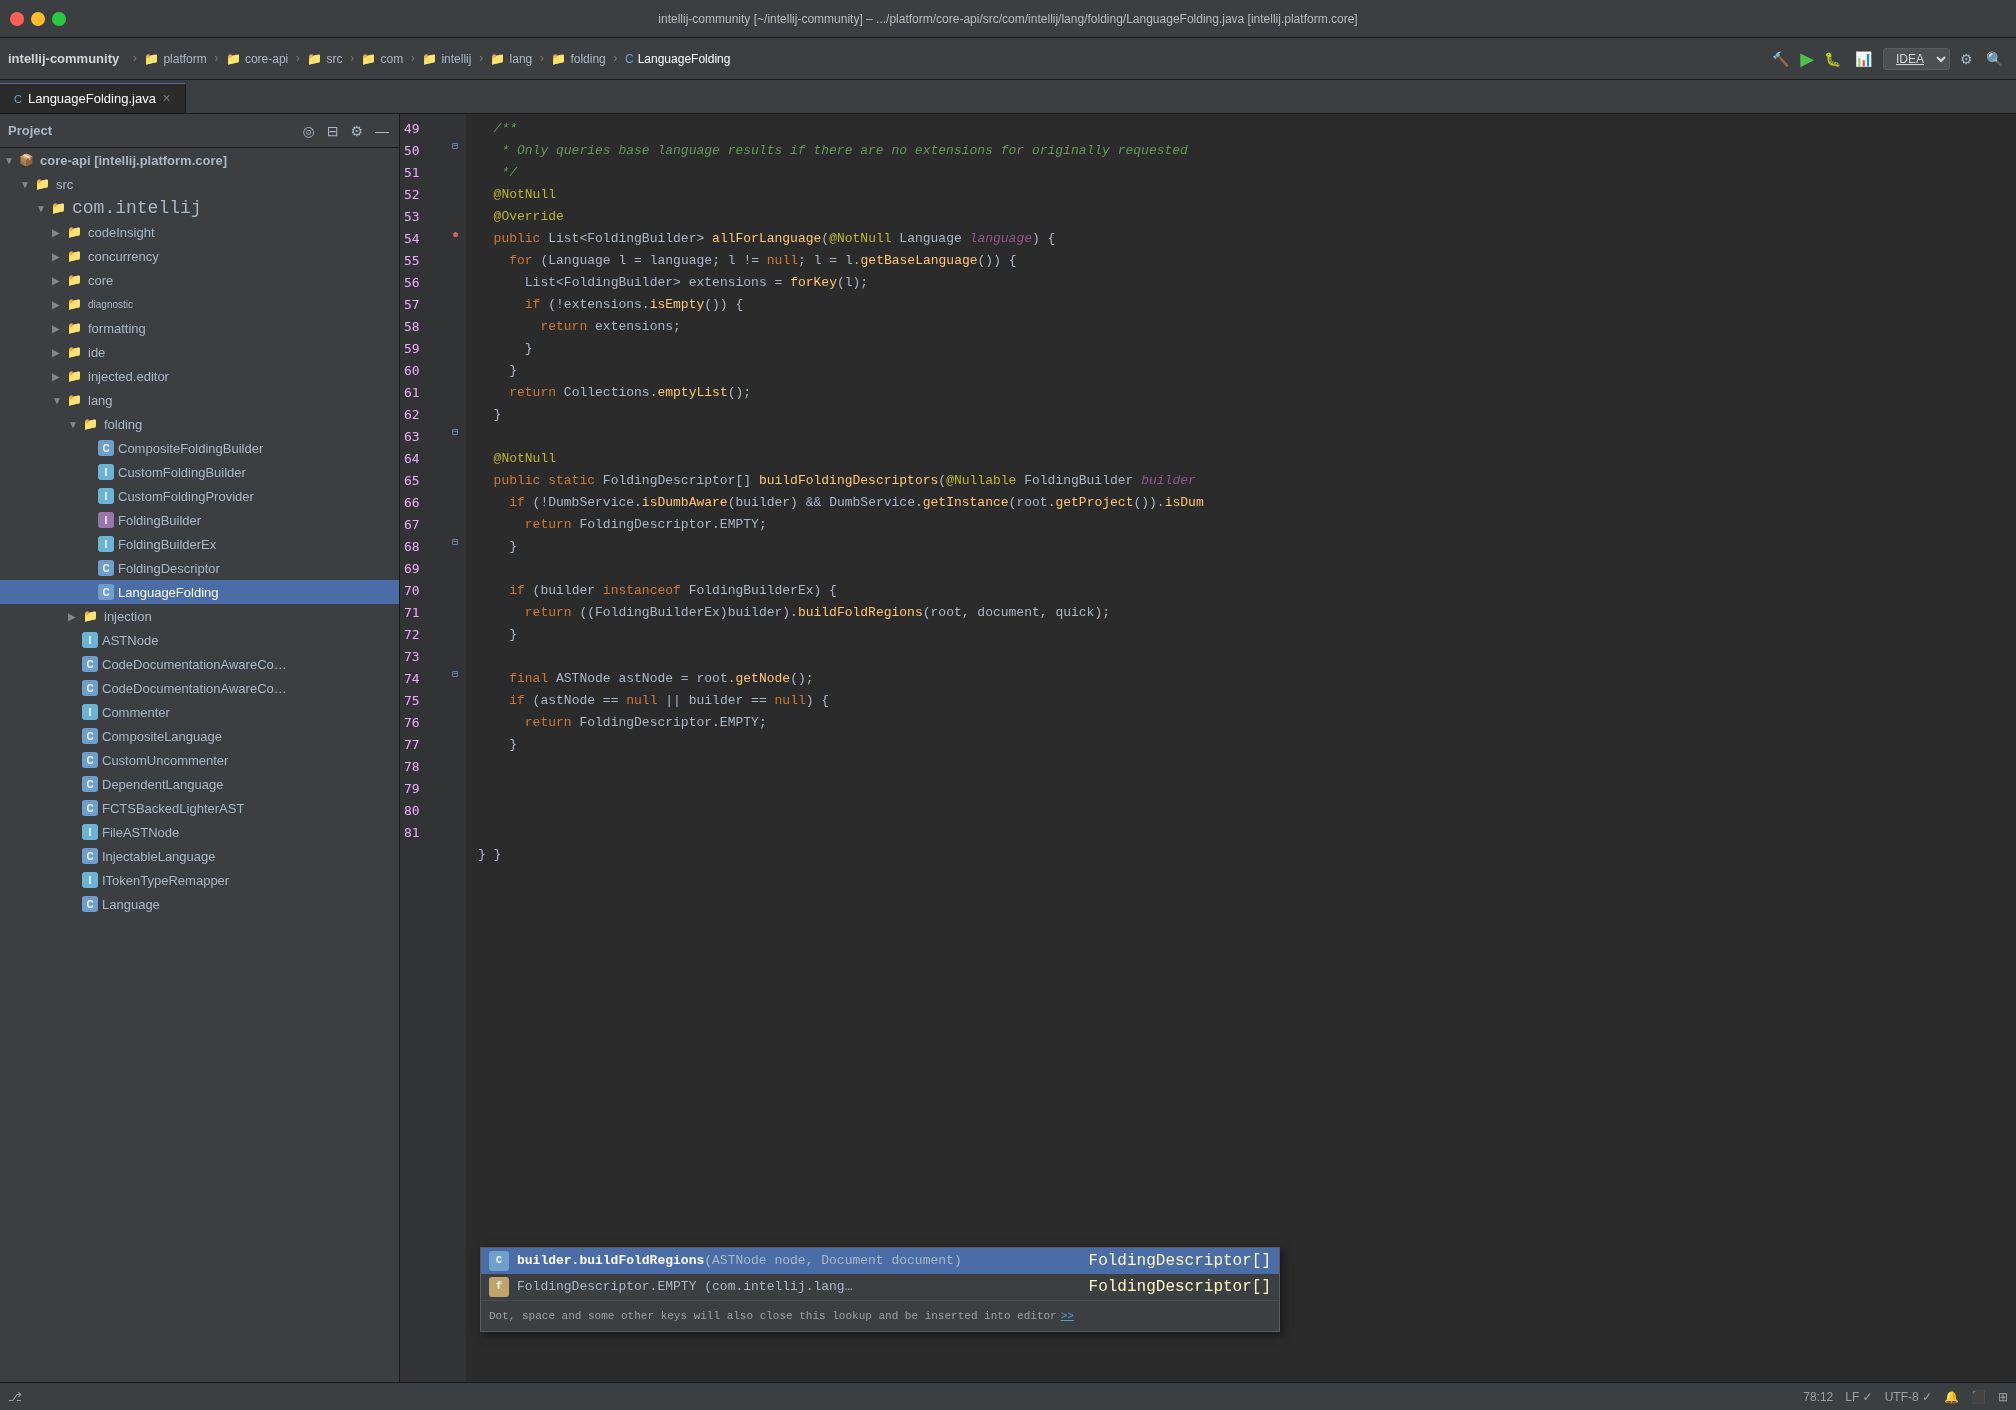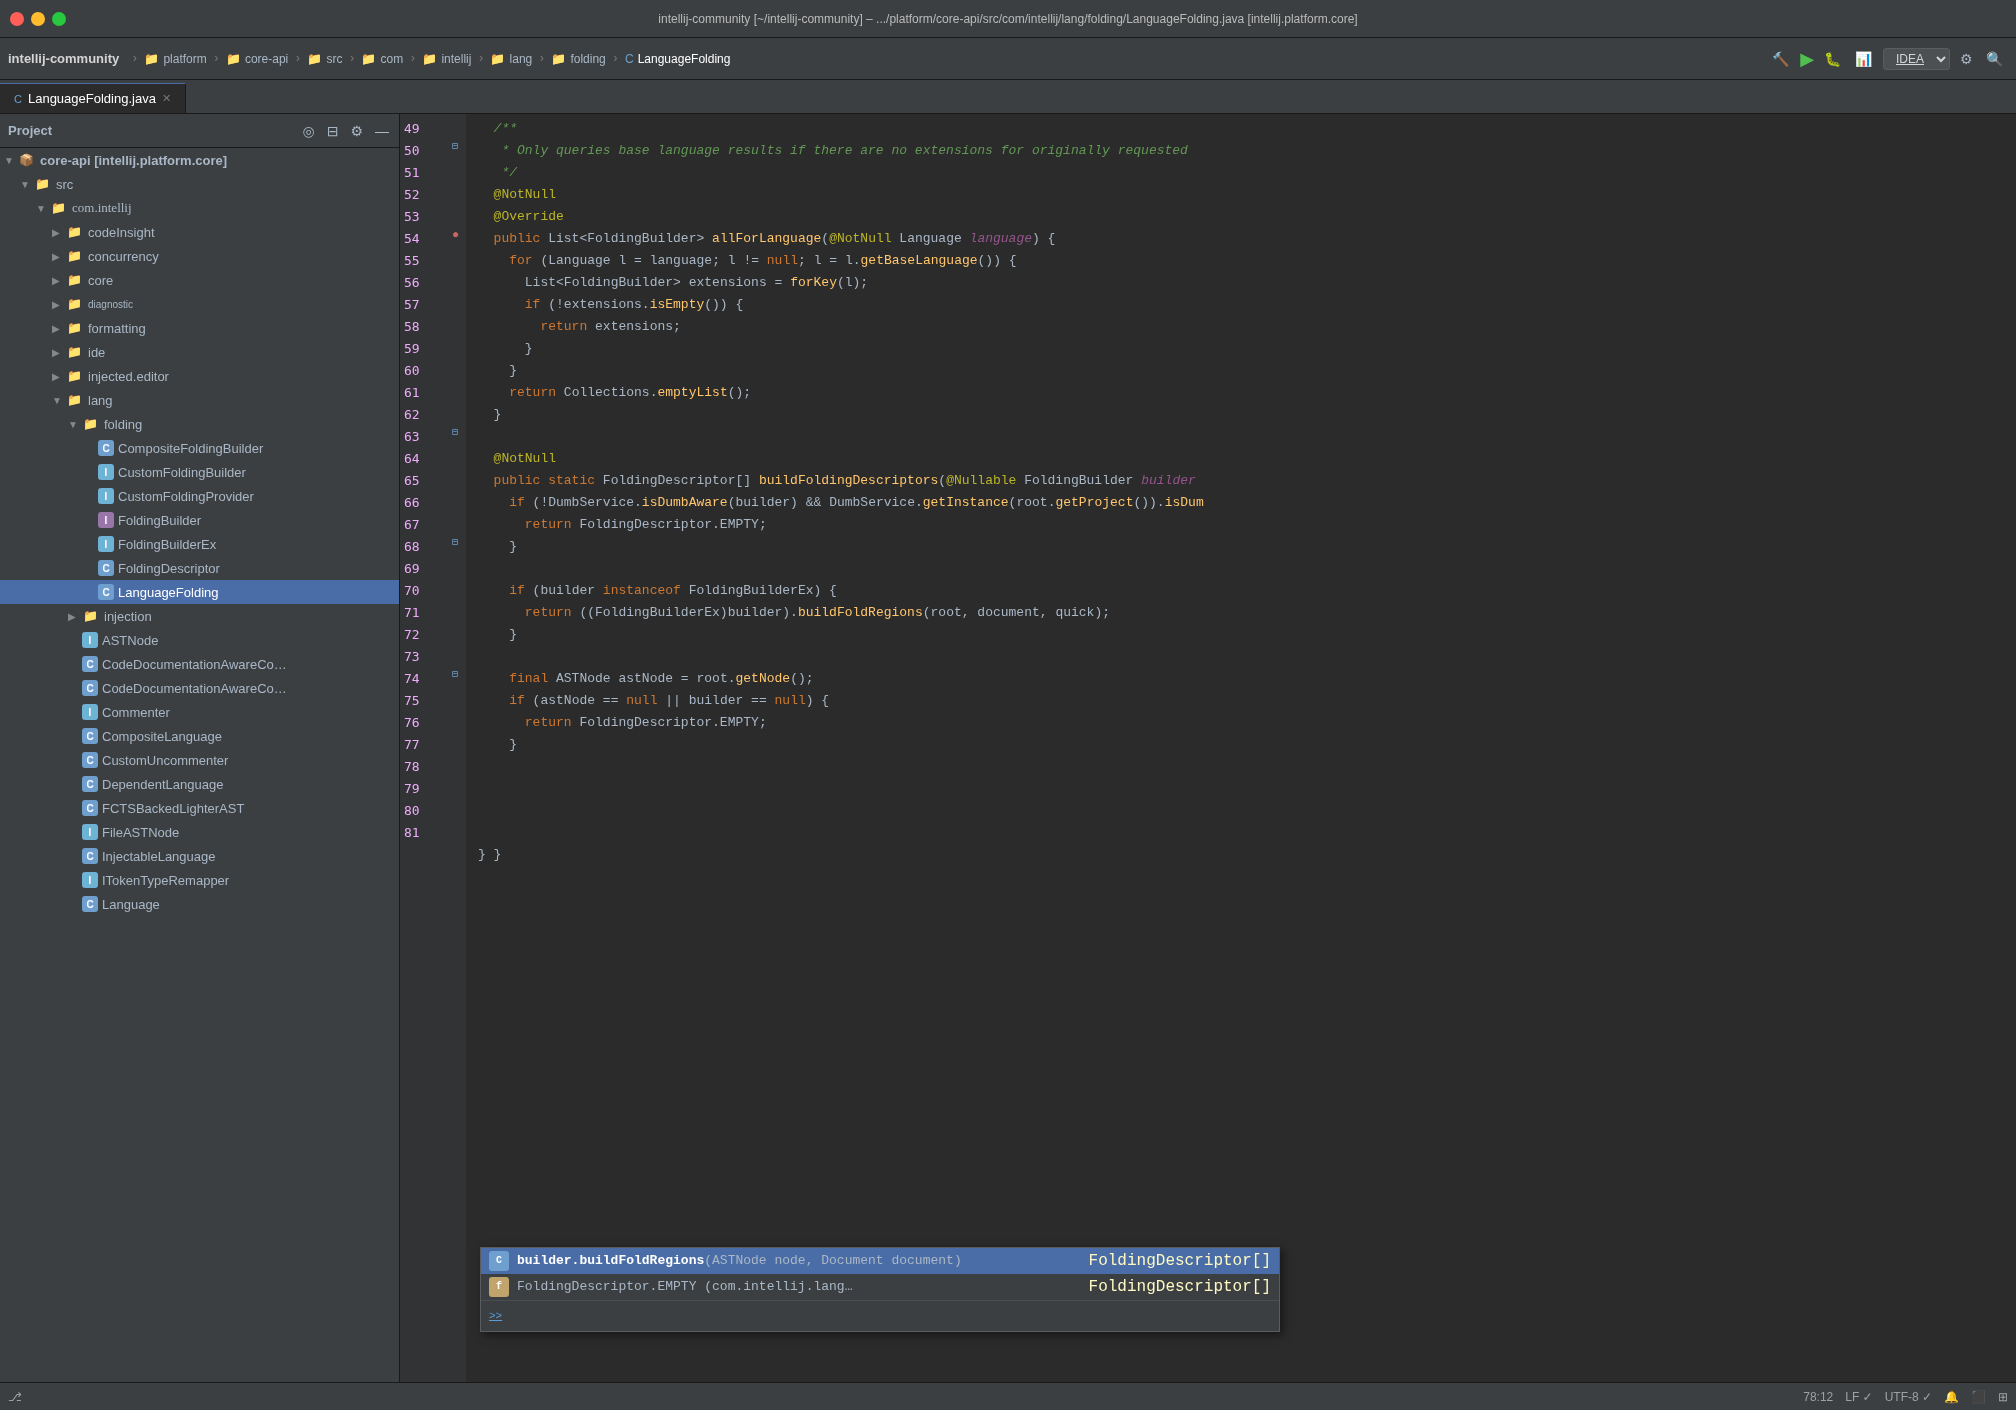--- a/index.html
+++ b/index.html
@@ -433,21 +433,21 @@
       <span style="font-weight:bold; color:#a9b7c6; font-family:-apple-system,sans-serif; font-size:13px;">core-api [intellij.platform.core]</span>
     </div>
     <div class="tree-item" style="padding-left: 20px;">
       <span class="tree-arrow">▼</span>
       <span class="tree-icon icon-folder">📁</span>
       <span style="font-family:-apple-system,sans-serif; font-size:13px;">src</span>
     </div>
     <div class="tree-item" style="padding-left: 36px;">
       <span class="tree-arrow">▼</span>
       <span class="tree-icon icon-folder">📁</span>
-      <span style="font-family:Liberation Serif, serif; font-size:13px;">com.intellij</span>
+      <span style="font-family:Liberation Mono, monospace; font-size:18px;">com.intellij</span>
     </div>
     <div class="tree-item" style="padding-left: 52px;">
       <span class="tree-arrow">▶</span>
       <span class="tree-icon icon-folder">📁</span>
       <span style="font-family:-apple-system,sans-serif; font-size:13px;">codeInsight</span>
     </div>
     <div class="tree-item" style="padding-left: 52px;">
       <span class="tree-arrow">▶</span>
       <span class="tree-icon icon-folder">📁</span>
       <span style="font-family:-apple-system,sans-serif; font-size:13px;">concurrency</span>
@@ -679,20 +679,21 @@
             <span class="ac-type">FoldingDescriptor[]</span>
           </div>
           <div class="ac-item">
             <div class="ac-icon" style="background:#c0a46b; color:#fff; width:20px; height:20px; border-radius:3px; display:inline-flex; align-items:center; justify-content:center; font-size:10px; font-weight:bold;">f</div>
             <span class="ac-text">
               <span style="color:#a9b7c6;">FoldingDescriptor.EMPTY</span> <span class="ac-params">(com.intellij.lang…</span>
             </span>
             <span class="ac-type">FoldingDescriptor[]</span>
           </div>
           <div class="ac-hint">
+            <span>Dot, space and some other keys will also close this lookup and be inserted into editor</span>
             <span class="ac-hint-link">&gt;&gt;</span>
           </div>
         </div>
 
         <span class="code-line" style="padding-top: 88px; display:block;"><span class="op">  }</span></span>
         <span class="code-line"><span class="op">}</span></span>
         <span class="code-line"></span>
       </div>
     </div>
   </div>

